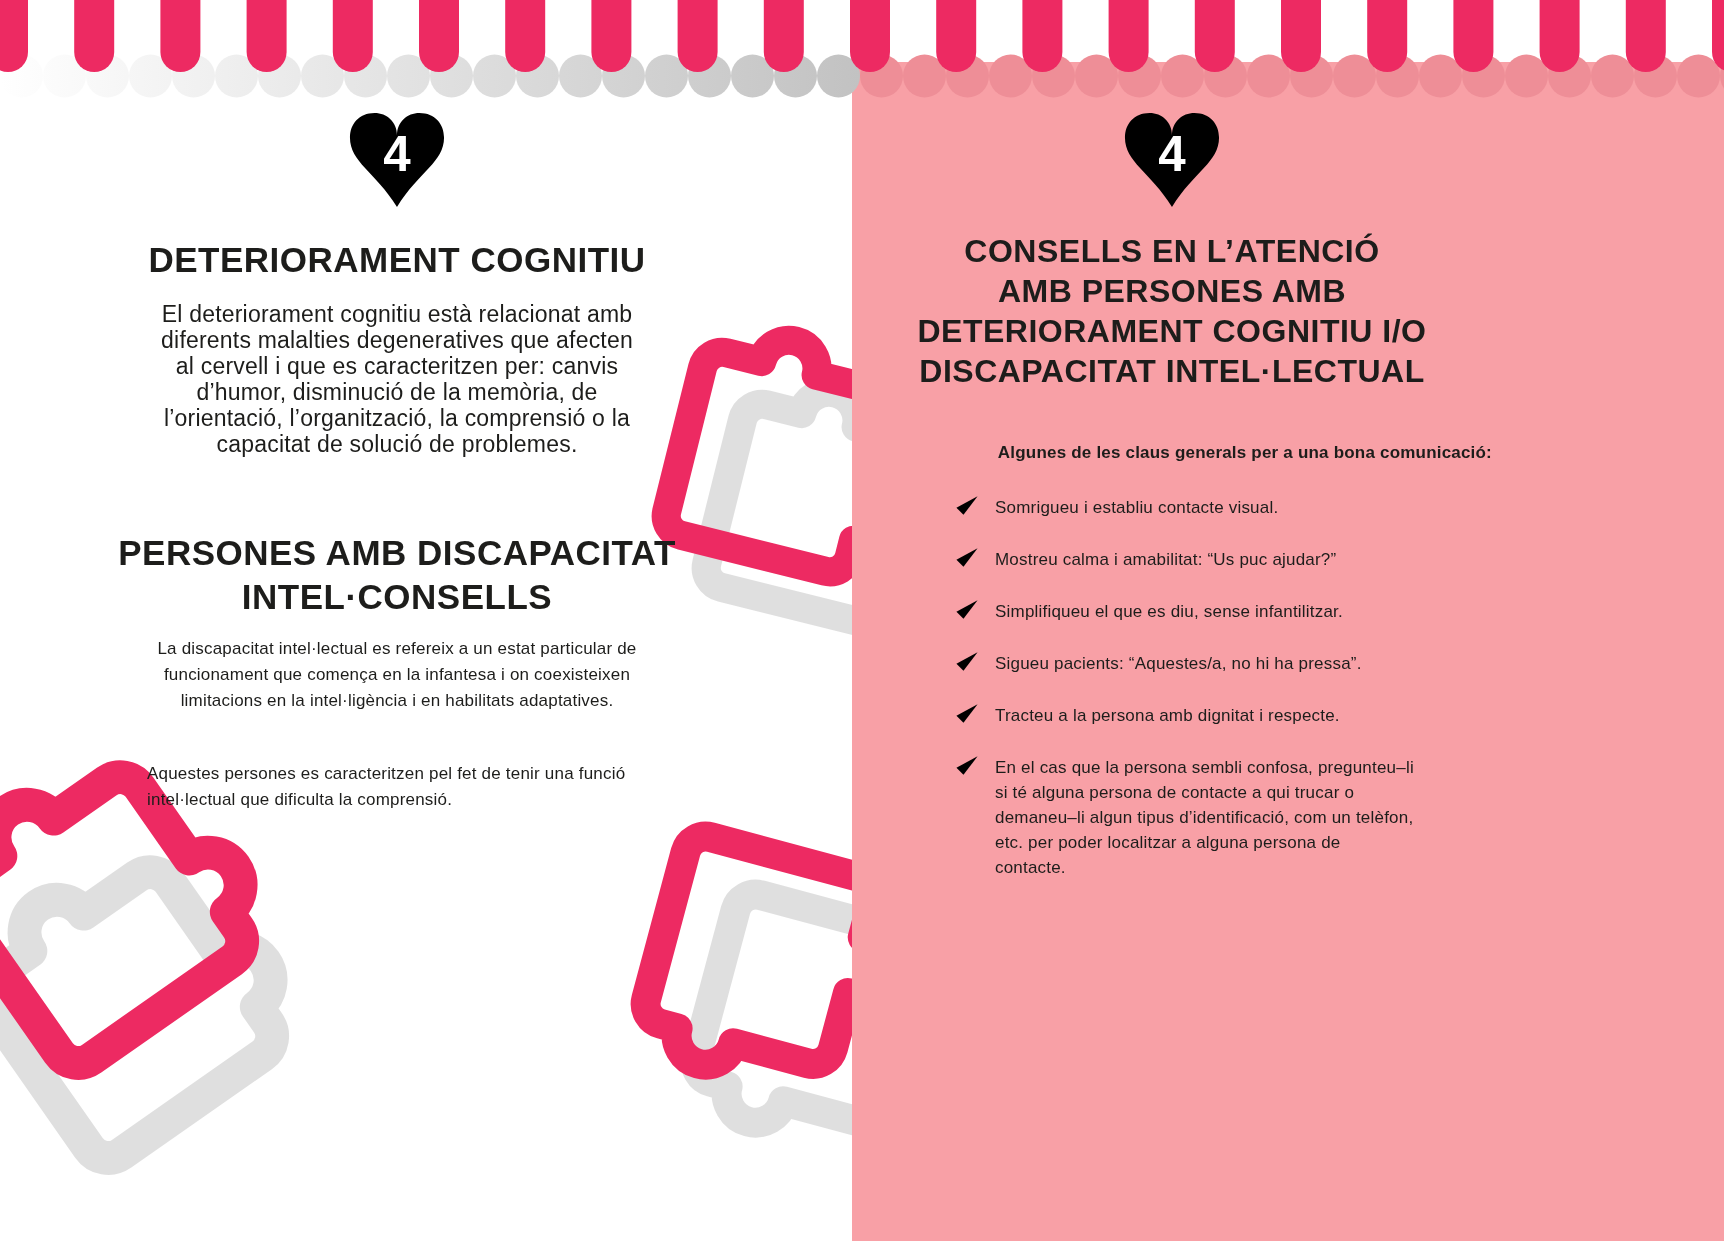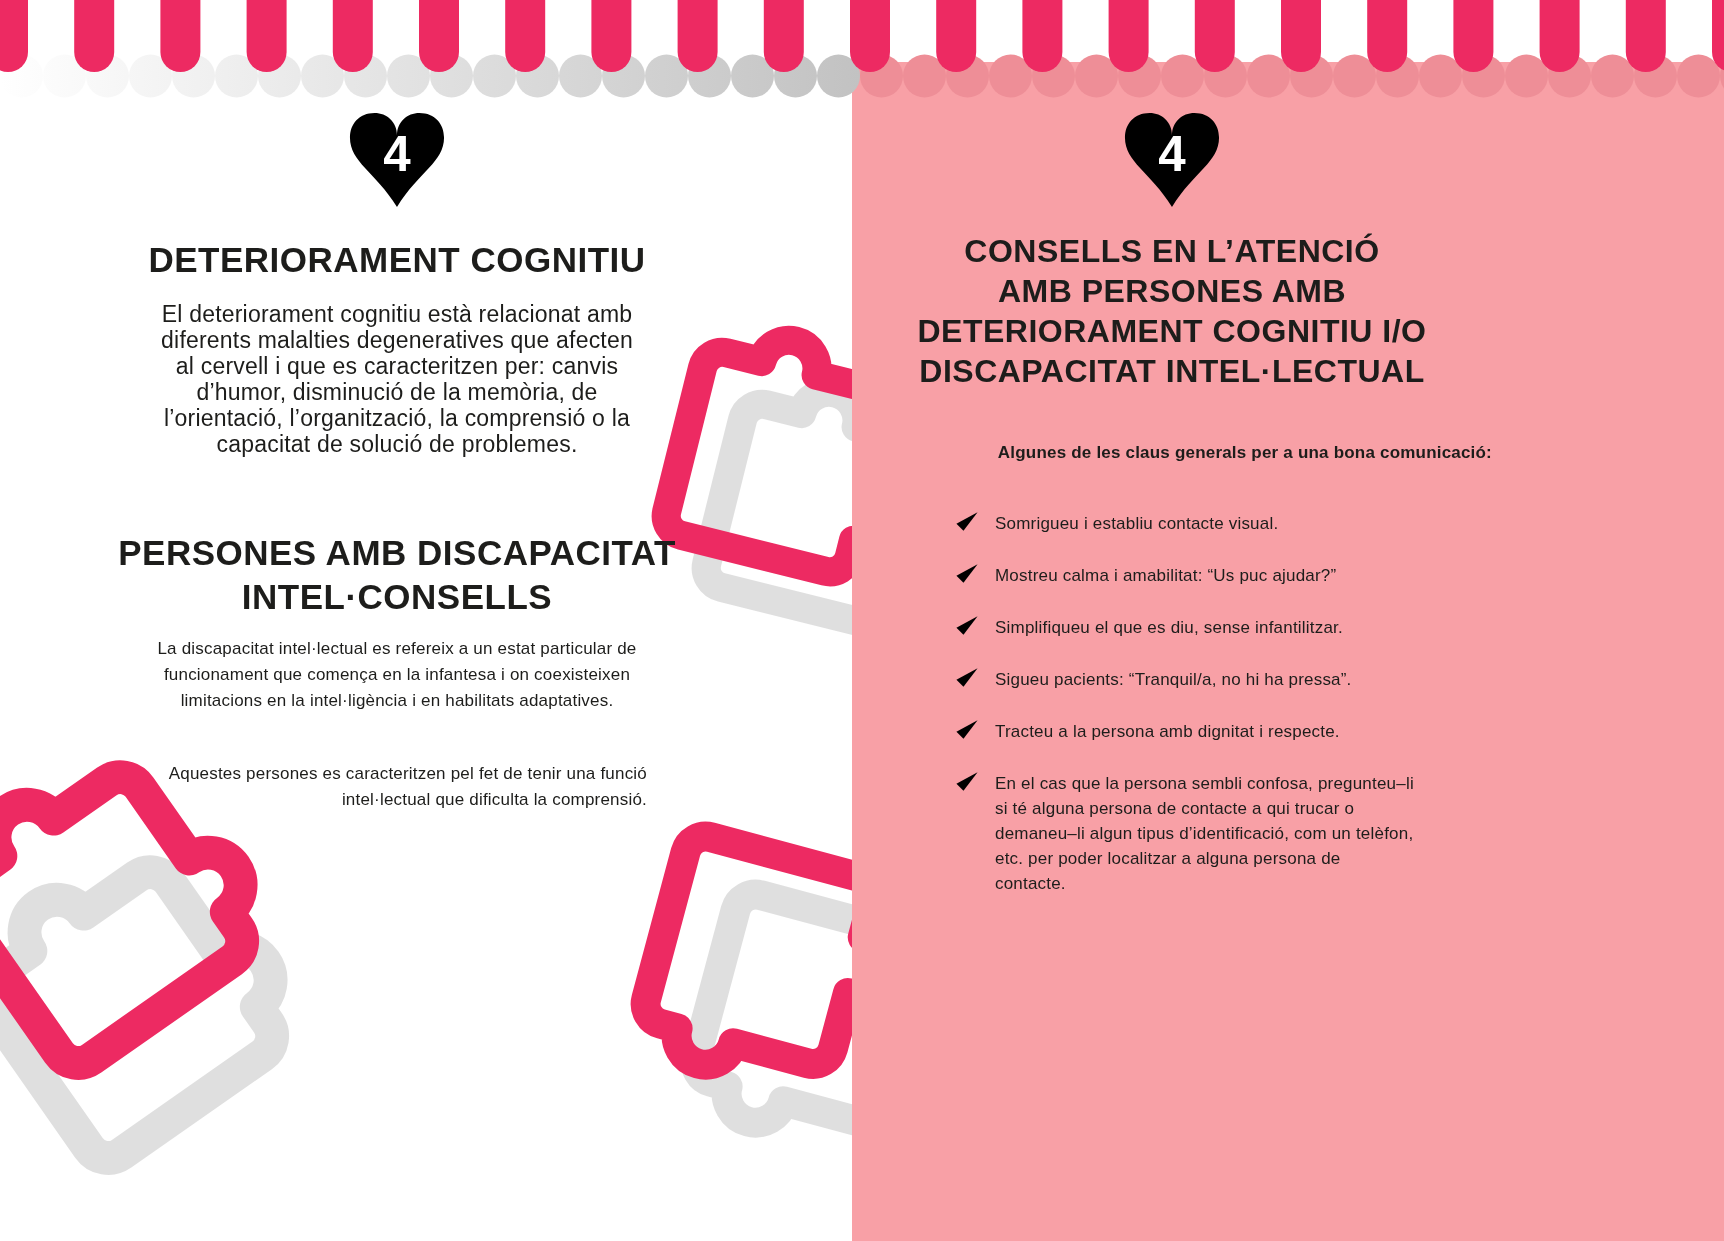--- a/index.html
+++ b/index.html
@@ -32,27 +32,27 @@
   .heart{position:absolute;z-index:4;}
   .heart text{fill:#fff;font-family:"Liberation Sans",sans-serif;font-weight:bold;font-size:44px;text-anchor:middle;}
 
   
   .tb{position:absolute;z-index:4;color:var(--text);}
   .h-title{font-weight:700;letter-spacing:.5px;text-align:center;white-space:pre-line;}
   .l-h1{left:57px;top:238px;width:680px;font-size:35px;line-height:44px;text-align:center;}
   .l-p1{left:157px;top:301px;width:480px;font-size:23px;line-height:26px;text-align:center;letter-spacing:.2px;}
   .l-h2{left:57px;top:531px;width:680px;font-size:35px;line-height:44px;}
   .l-p2{left:157px;top:636px;width:480px;font-size:17px;line-height:26px;text-align:center;letter-spacing:.2px;}
-  .l-p3{left:147px;top:761px;width:500px;font-size:17px;line-height:26px;text-align:right;letter-spacing:.2px;}
+  .l-p3{left:147px;top:761px;width:500px;font-size:17px;line-height:26px;text-align:left;letter-spacing:.2px;}
   .r-title{left:832px;top:231px;width:680px;font-size:32px;line-height:40px;}
   .r-sub{left:852px;top:443px;width:640px;font-size:17px;font-weight:700;text-align:right;letter-spacing:.2px;}
 
   
   .r-list{position:absolute;left:952px;top:492px;width:480px;z-index:4;}
-  .check-row{display:flex;align-items:flex-start;margin-bottom:23px;margin-top:16px;}
+  .check-row{display:flex;align-items:flex-start;margin-bottom:23px;}
   .check-icon{width:30px;height:30px;flex-shrink:0;margin-right:13px;margin-top:-1px;}
   .check-label{font-size:17px;line-height:25px;letter-spacing:.2px;color:var(--text);padding-top:3px;max-width:420px;}
 </style>
 </head>
 <body>
 
 <div class="page">
 
   <svg width="0" height="0" style="position:absolute">
     <defs>
@@ -191,21 +191,21 @@
       <svg class="check-icon" viewBox="0 0 34 34">
           <use href="#check-shape"></use>
         </svg>
       <div class="check-label">Simplifiqueu el que es diu, sense infantilitzar.</div>
     </div>
 
     <div class="check-row">
       <svg class="check-icon" viewBox="0 0 34 34">
           <use href="#check-shape"></use>
         </svg>
-      <div class="check-label">Sigueu pacients: “Tranquil/a, no hi ha pressa”.</div>
+      <div class="check-label">Sigueu pacients: “Aquestes/a, no hi ha pressa”.</div>
     </div>
 
     <div class="check-row">
       <svg class="check-icon" viewBox="0 0 34 34">
           <use href="#check-shape"></use>
         </svg>
       <div class="check-label">Tracteu a la persona amb dignitat i respecte.</div>
     </div>
 
     <div class="check-row">

